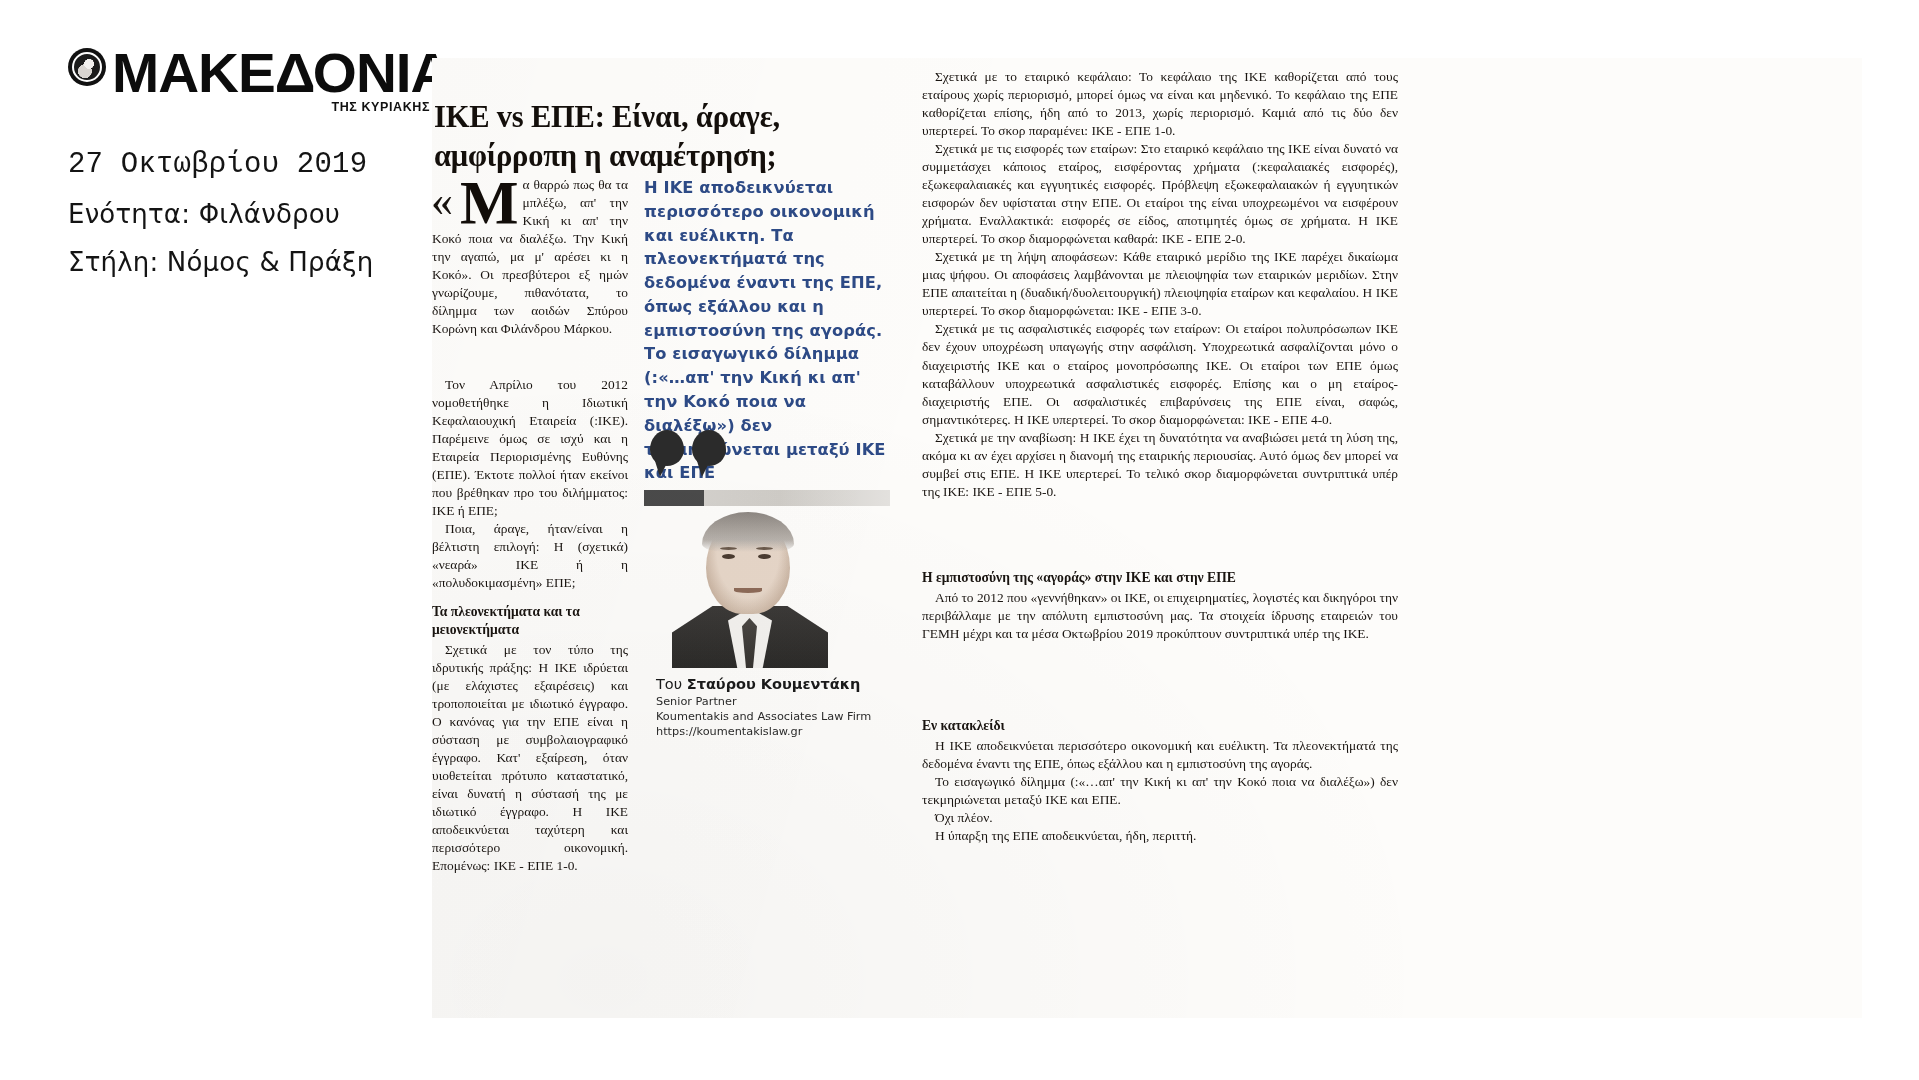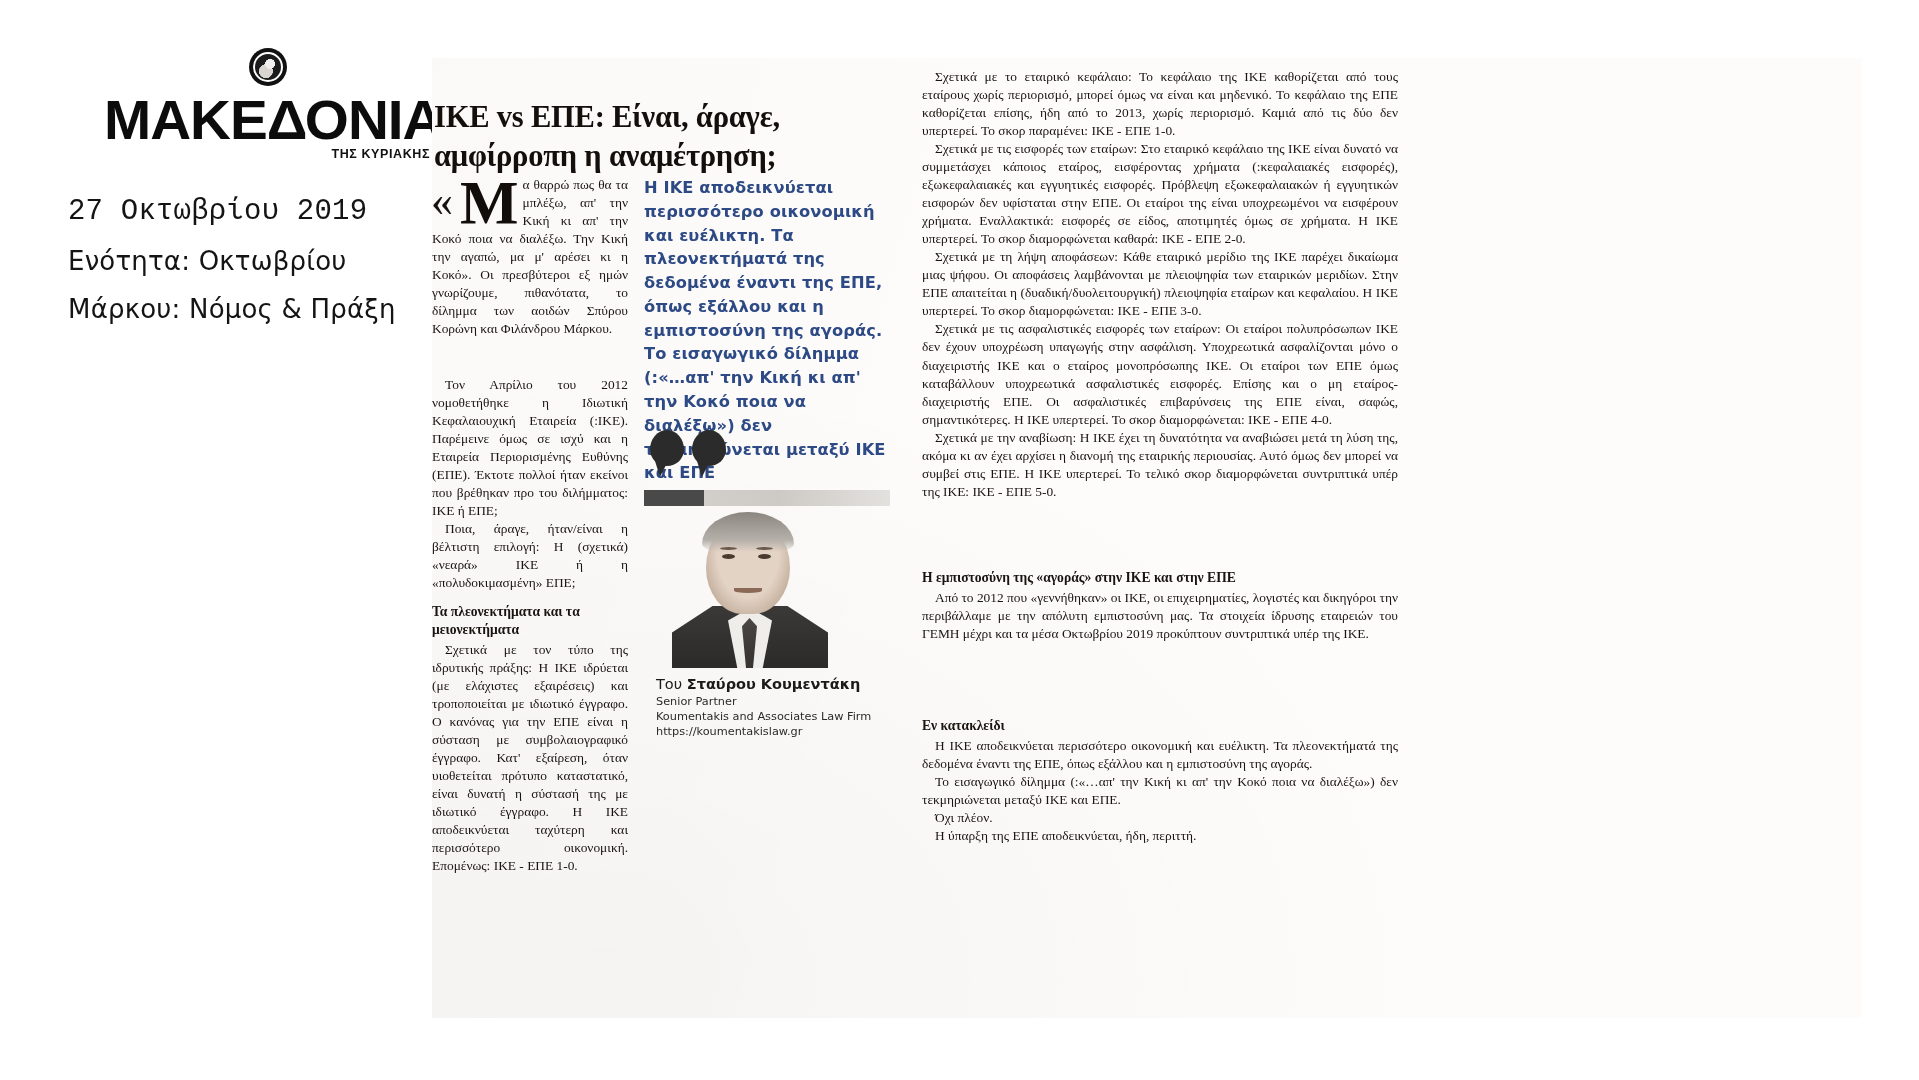--- a/index.html
+++ b/index.html
@@ -20,23 +20,22 @@
 
   
   .masthead {
     position: absolute;
     left: 68px;
     top: 48px;
     width: 400px;
   }
   .logo-row {
     display: flex;
-    align-items: center;
+    align-items: flex-start;
     gap: 6px;
-    flex-direction: column;
   }
   .logo-medal {
     width: 38px;
     height: 38px;
     border-radius: 50%;
     background: #111;
     position: relative;
     flex: 0 0 auto;
     margin-bottom: 3px;
   }
@@ -354,25 +353,25 @@
   <div class="logo-row">
     <div class="logo-medal"></div>
     <div class="logo-wordmark">ΜΑΚΕΔΟΝΙΑ</div>
   </div>
   <div class="logo-sub">ΤΗΣ ΚΥΡΙΑΚΗΣ</div>
 
   <div class="meta-date">27 Οκτωβρίου 2019</div>
 
   <div class="meta-line">
     <b>Ενότητα:</b>
-    <span>Οκτωβρίου</span>
+    <span>Φιλάνδρου</span>
   </div>
 
   <div class="meta-line">
-    <b>Μάρκου:</b>
+    <b>Στήλη:</b>
     <span>Νόμος &amp; Πράξη</span>
   </div>
 
 </div>
 
 <div class="clipping">
 
   <h1 class="headline">IKE vs ΕΠΕ: Είναι, άραγε, αμφίρροπη η αναμέτρηση;</h1>
 
   <div class="col col-a">

